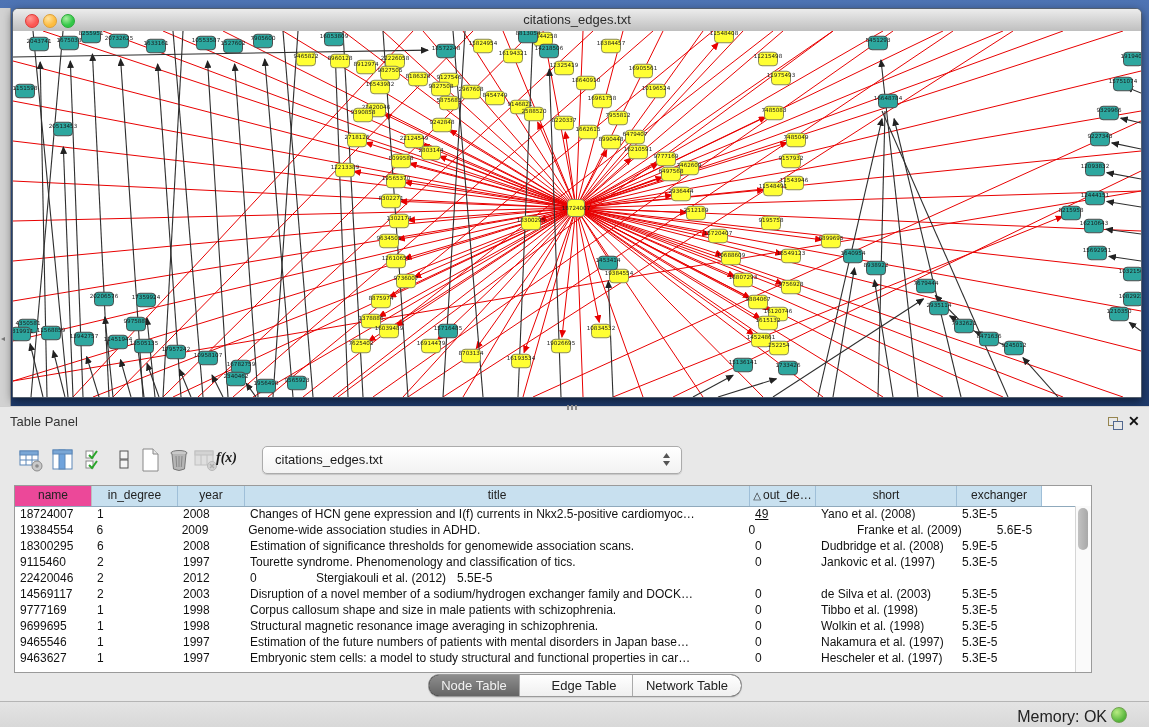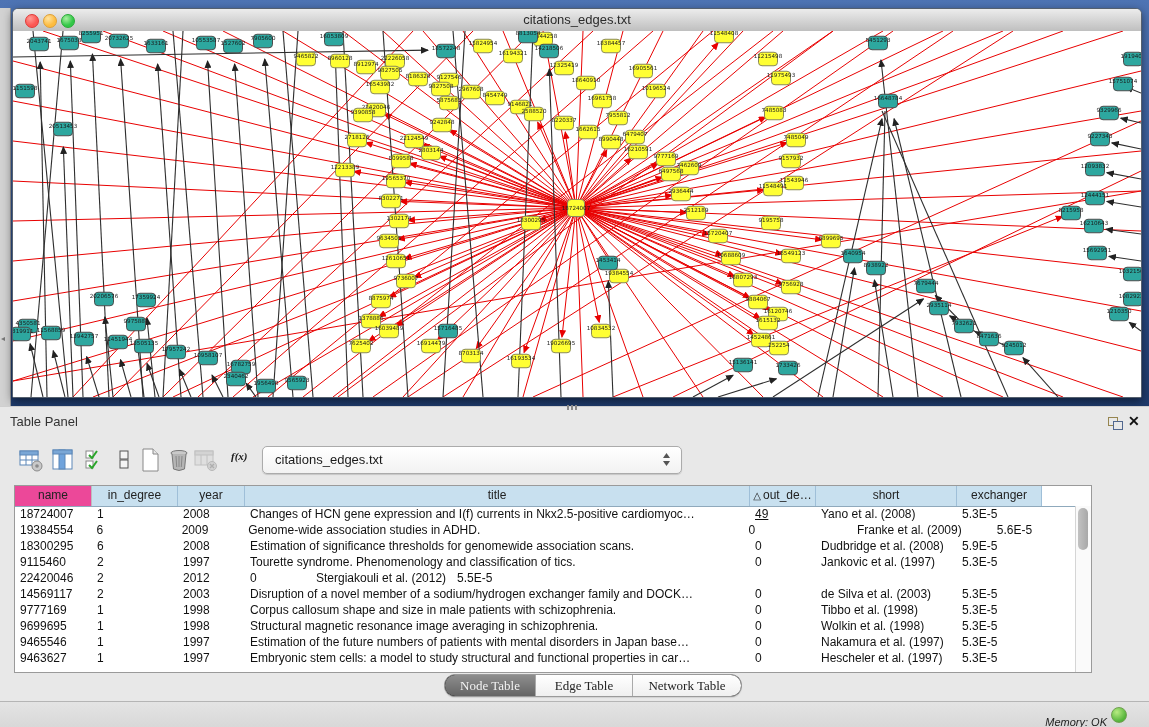--- a/index.html
+++ b/index.html
@@ -28,48 +28,48 @@
   #panel-grip{position:absolute;left:567px;top:-2px;width:12px;height:5px;
               background:repeating-linear-gradient(90deg,#8a8a8a 0 2px,transparent 2px 4px);}
   #panel-title{position:absolute;left:10px;top:7px;font-size:13px;color:#333;}
   #float-icon{position:absolute;left:1108px;top:10px;width:16px;height:14px;}
   #float-icon .sq1{position:absolute;left:0;top:0;width:8px;height:7px;border:1px solid #96854F;background:#E8E8E8;}
   #float-icon .sq2{position:absolute;left:5px;top:4px;width:8px;height:7px;border:1px solid #51678E;background:#E8E8E8;}
   #close-panel{position:absolute;left:1128px;top:6px;font-size:14px;font-weight:bold;color:#111;cursor:default;}
   #toolbar{position:absolute;left:0;top:30px;width:1149px;height:46px;}
   .tool{position:absolute;top:10px;width:26px;height:26px;}
   .tool svg{display:block;}
-  #fx-label{position:absolute;top:13px;left:231px;font-family:"Liberation Serif",serif;font-style:italic;font-size:11px;font-weight:bold;color:#1a1a1a;}
+  #fx-label{position:absolute;top:13px;left:216px;font-family:"Liberation Serif",serif;font-style:italic;font-size:14px;font-weight:bold;color:#1a1a1a;}
   #combo{position:absolute;left:262px;top:9px;width:418px;height:26px;background:linear-gradient(#FFFFFF,#F2F2F2);
          border:1px solid #ABABAB;border-radius:5px;box-shadow:0 1px 1px rgba(0,0,0,.15);}
   #combo-text{position:absolute;left:12px;top:5px;font-size:13px;color:#1a1a1a;}
   #combo-arrows{position:absolute;right:10px;top:5px;}
   
   #table-wrap{position:absolute;left:14px;top:78px;width:1076px;height:186px;background:#fff;border:1px solid #9a9a9a;}
   #t-header{position:absolute;left:0;top:0;height:20px;width:100%;display:flex;background:#fff;border-bottom:1px solid #8FA9BC;}
   .t-col{box-sizing:border-box;height:20px;line-height:19px;text-align:center;font-size:12px;color:#222;
          background:#C8E0EF;border-right:1px solid #9FBFD8;overflow:hidden;white-space:nowrap;}
   .t-col.first{background:#ec4899;border-right:1px solid #BDBDBD;}
   .sort-tri{font-size:10px;margin-right:2px;}
   #t-body{position:absolute;left:0;top:20px;right:15px;bottom:0;overflow:hidden;}
   .t-row{display:flex;height:16px;}
   .t-cell{box-sizing:border-box;padding:0 5px;font-size:12px;line-height:16px;color:#111;
           overflow:hidden;white-space:nowrap;}
   #vscroll{position:absolute;right:0;top:20px;bottom:0;width:15px;background:#FAFAFA;border-left:1px solid #D5D5D5;}
   #vthumb{position:absolute;top:2px;left:2px;width:10px;height:42px;background:linear-gradient(90deg,#C2C2C2,#A8A8A8);border-radius:6px;}
   
-  #tabs{position:absolute;left:444px;top:267px;height:21px;display:flex;border:1px solid #9A9A9A;border-radius:11px;
-        overflow:hidden;background:#000000;box-shadow:0 1px 1px rgba(0,0,0,.1);font-family:Liberation Serif, serif;}
+  #tabs{position:absolute;left:428px;top:267px;height:21px;display:flex;border:1px solid #9A9A9A;border-radius:11px;
+        overflow:hidden;background:#000000;box-shadow:0 1px 1px rgba(0,0,0,.1);}
   .tab{height:21px;line-height:21px;text-align:center;font-size:13px;color:#222;
        background:linear-gradient(#FFFFFF,#EFEFEF);border-right:1px solid #AAAAAA;}
   .tab:last-child{border-right:none;}
   .tab.selected{background:linear-gradient(#8E8E8E,#646464);color:#F2F2F2;}
   
   #status{position:absolute;left:0;top:294px;width:1149px;height:27px;background:linear-gradient(#E4E4E4,#D7D7D7);border-top:1px solid #B5B5B5;}
-  #mem-label{position:absolute;right:42px;top:14px;font-size:11px;color:#222;font-style:italic;}
+  #mem-label{position:absolute;right:42px;top:6px;font-size:16px;color:#222;}
   #mem-dot{position:absolute;right:22px;top:5px;width:14px;height:14px;border-radius:50%;
            background:radial-gradient(circle at 35% 30%,#B8EC82,#54B43A 70%);border:1px solid #6FA050;}
 </style>
 </head>
 <body>
 <div id="app">
 
   <div id="desktop">
     <div id="left-rail">
       <span id="rail-arrow">◂</span>
@@ -993,21 +993,21 @@
             <div class="t-cell" style="width: 85px;">5.3E-5</div>
           </div>
         </div>
       <div id="vscroll">
           <div id="vthumb"></div>
         </div>
     </div>
 
     <div id="tabs">
         <div class="tab selected" style="width: 90px;">Node Table</div>
-        <div class="tab" style="width: 96px;">Edge Table</div>
+        <div class="tab" style="width: 96px; padding-left: 16px;">Edge Table</div>
         <div class="tab" style="width: 108px;">Network Table</div>
       </div>
 
     <div id="status">
       <span id="mem-label">Memory: OK</span>
       <span id="mem-dot"></span>
     </div>
   </div>
 </div>
 

